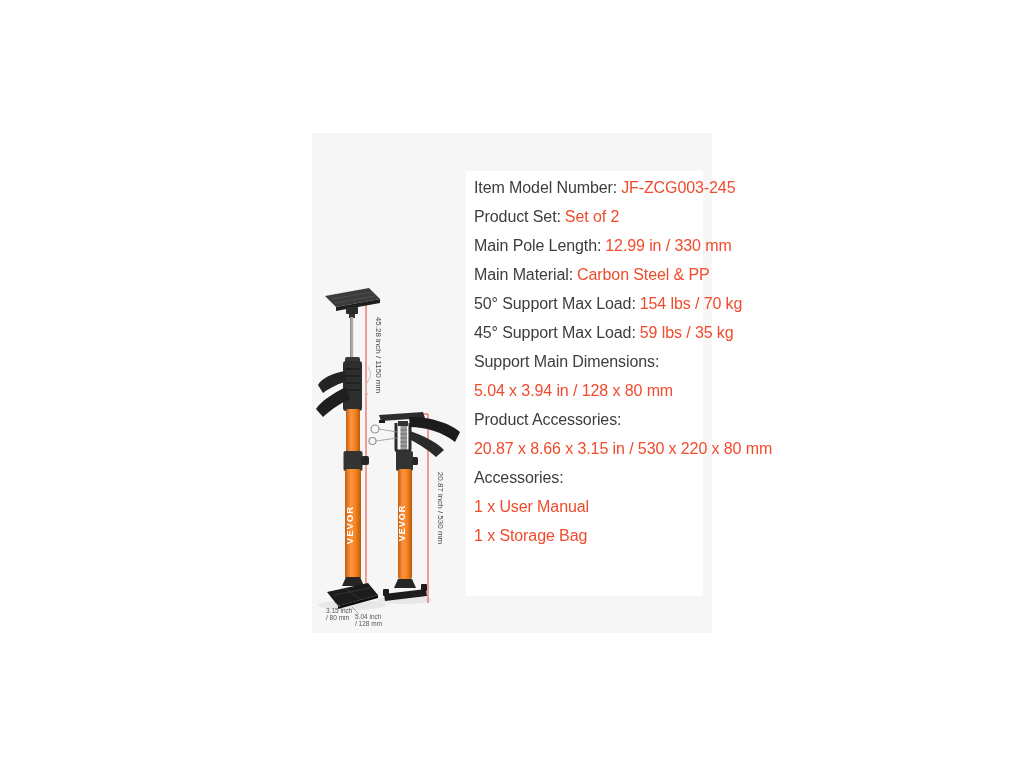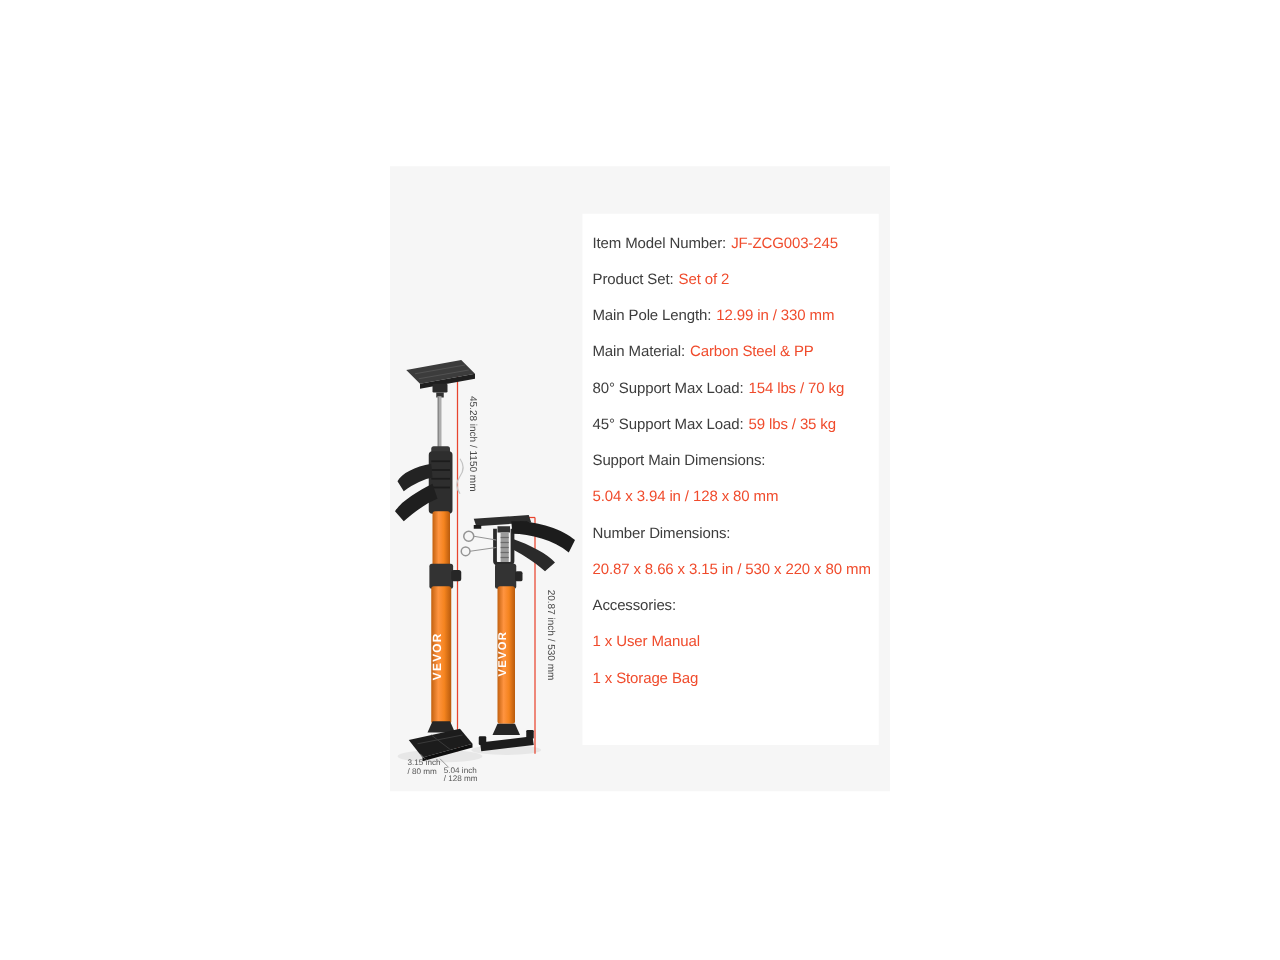--- a/index.html
+++ b/index.html
@@ -30,23 +30,22 @@
     left: 154px;
     top: 38px;
     width: 237px;
     height: 425px;
     background: #ffffff;
     padding: 8px 4px 8px 8px;
   }
   .spec-row {
     height: 29px;
     display: flex;
-    align-items: center;
     white-space: nowrap;
-    font-size: 12px;
+    font-size: 16px;
     letter-spacing: -0.1px;
   }
   .spec-label {
     color: #3d3d3d;
     margin-right: 4px;
   }
   .spec-label:empty { margin-right: 0; }
   .spec-value {
     color: #f04b2c;
     font-weight: 400;
@@ -183,37 +182,37 @@
       </div>
       <div class="spec-row">
         <span class="spec-label">Main Pole Length:</span>
         <span class="spec-value">12.99 in / 330 mm</span>
       </div>
       <div class="spec-row">
         <span class="spec-label">Main Material:</span>
         <span class="spec-value">Carbon Steel &amp; PP</span>
       </div>
       <div class="spec-row">
-        <span class="spec-label">80° Support Max Load:</span>
+        <span class="spec-label">50° Support Max Load:</span>
         <span class="spec-value">154 lbs / 70 kg</span>
       </div>
       <div class="spec-row">
         <span class="spec-label">45° Support Max Load:</span>
         <span class="spec-value">59 lbs / 35 kg</span>
       </div>
       <div class="spec-row">
         <span class="spec-label">Support Main Dimensions:</span>
         <span class="spec-value"></span>
       </div>
       <div class="spec-row">
         <span class="spec-label"></span>
         <span class="spec-value">5.04 x 3.94 in / 128 x 80 mm</span>
       </div>
       <div class="spec-row">
-        <span class="spec-label">Number Dimensions:</span>
+        <span class="spec-label">Product Accessories:</span>
         <span class="spec-value"></span>
       </div>
       <div class="spec-row">
         <span class="spec-label"></span>
         <span class="spec-value">20.87 x 8.66 x 3.15 in / 530 x 220 x 80 mm</span>
       </div>
       <div class="spec-row">
         <span class="spec-label">Accessories:</span>
         <span class="spec-value"></span>
       </div>

